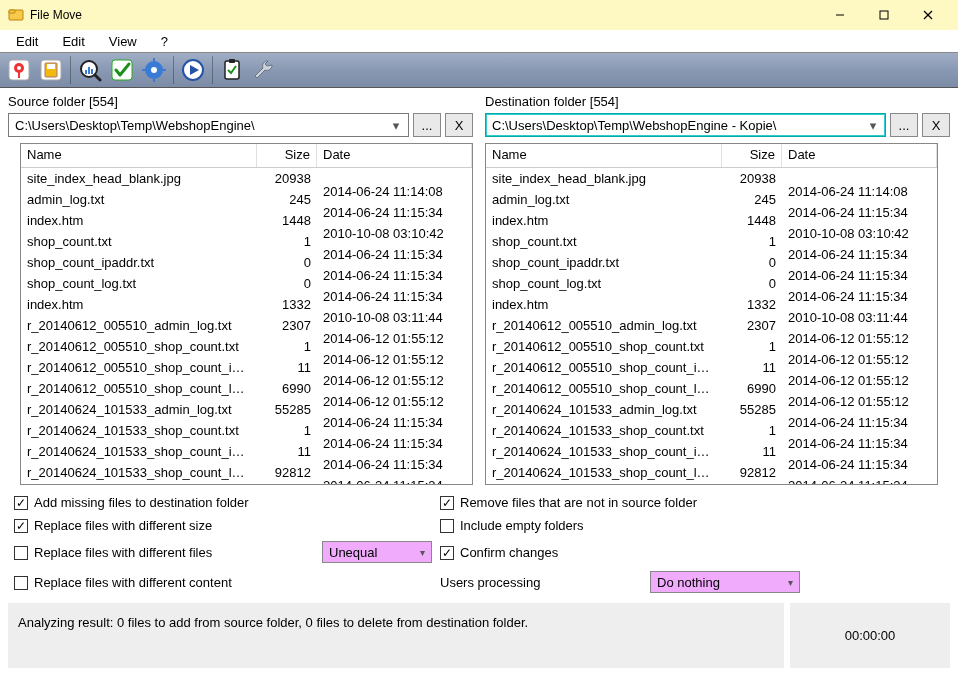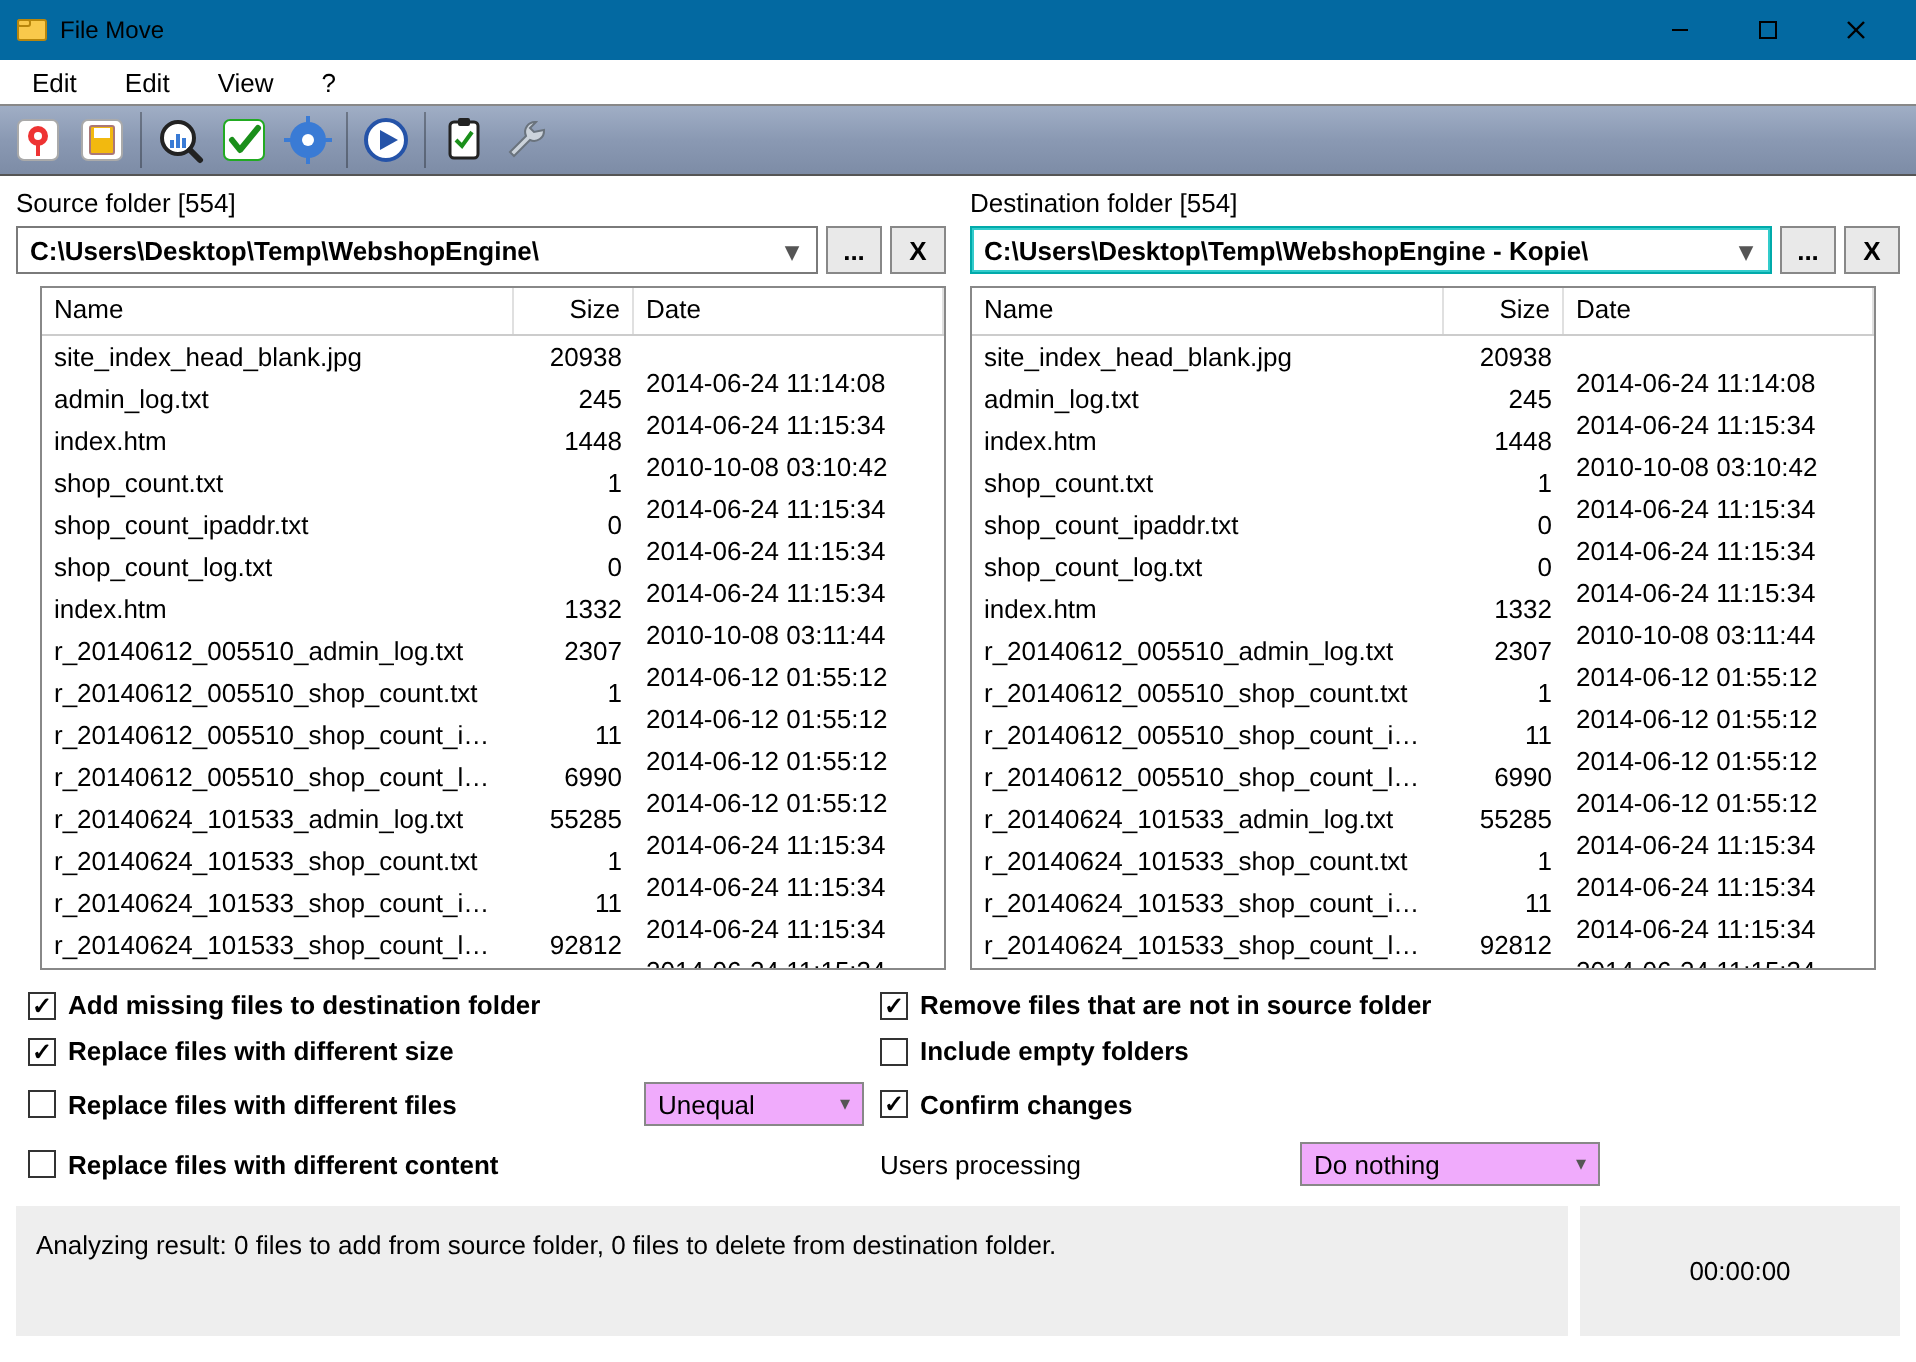--- a/index.html
+++ b/index.html
@@ -1,50 +1,50 @@
 <!DOCTYPE html>
 <html><head>
 <meta charset="utf-8">
 <style>
 * { box-sizing: border-box; margin: 0; padding: 0; }
 body { font-family: "Segoe UI", Tahoma, sans-serif; font-size: 13px; background: #fff; color: #000; width: 958px; height: 681px; overflow: hidden; display: flex; flex-direction: column; }
-.titlebar { height: 30px; background: #0369a1; display: flex; align-items: center; padding: 0 8px; }
+.titlebar { height: 30px; background: #fef9c3; display: flex; align-items: center; padding: 0 8px; }
 .titlebar .app-icon { width: 16px; height: 16px; margin-right: 6px; }
 .titlebar .title { font-size: 12px; flex: 1; }
 .titlebar .win-btn { width: 44px; height: 30px; display: flex; align-items: center; justify-content: center; cursor: pointer; }
 .menubar { height: 22px; display: flex; align-items: center; padding: 0 6px; gap: 4px; }
 .menubar .menu-item { padding: 2px 10px; font-size: 13px; cursor: pointer; }
 .toolbar { height: 36px; background: linear-gradient(to bottom, #a0aec5 0%, #8a99b3 50%, #7d8ca6 100%); display: flex; align-items: center; padding: 0 4px; gap: 2px; border-top: 1px solid #888; border-bottom: 1px solid #555; }
 .toolbar .sep { width: 1px; height: 28px; background: rgba(0,0,0,0.3); margin: 0 2px; }
 .toolbar .tb-btn { width: 30px; height: 30px; display: flex; align-items: center; justify-content: center; border-radius: 3px; cursor: pointer; }
 .toolbar svg { width: 24px; height: 24px; }
 .panel-labels { display: flex; padding: 6px 8px 2px 8px; gap: 12px; font-size: 13px; }
 .panel-labels > div { flex: 1; }
 .path-row { display: flex; padding: 2px 8px 6px 8px; gap: 12px; }
-.path-group { flex: 1; display: flex; gap: 4px; align-items: center; font-weight: bold; }
+.path-group { flex: 1; display: flex; gap: 4px; align-items: center; }
 .path-combo { flex: 1; height: 24px; border: 1px solid #7a7a7a; display: flex; align-items: center; padding: 0 4px 0 6px; font-size: 13px; background: #fff; position: relative; }
 .path-combo.active { border: 1px solid #0aa; box-shadow: 0 0 0 1px #3cc inset; }
 .path-combo .path-text { flex: 1; overflow: hidden; white-space: nowrap; }
 .path-combo .combo-arrow { width: 16px; text-align: center; cursor: pointer; color: #555; }
 .sq-btn { width: 28px; height: 24px; border: 1px solid #888; background: #e9e9e9; display: flex; align-items: center; justify-content: center; font-size: 13px; cursor: pointer; }
 .lists { display: flex; padding: 0 20px; gap: 12px; flex: 0 0 auto; }
 .list-panel { flex: 1; border: 1px solid #888; background: #fff; height: 342px; display: flex; flex-direction: column; overflow: hidden; }
 .list-header { display: flex; height: 24px; border-bottom: 1px solid #ccc; background: #fff; font-size: 13px; }
 .list-header .col { padding: 3px 6px; border-right: 1px solid #e0e0e0; }
 .col-name { flex: 1; }
 .col-size { width: 60px; text-align: right; }
 .col-date { width: 155px; }
 .list-body { flex: 1; overflow: hidden; }
 .row { display: flex; height: 21px; align-items: center; font-size: 13px; }
 .row .cell { padding: 0 6px; overflow: hidden; white-space: nowrap; text-overflow: ellipsis; }
 .row .cell-name { flex: 1; }
 .row .cell-size { width: 60px; text-align: right; }
 .row .cell-date { width: 155px; margin-top: 25px; }
 .options { padding: 10px 14px 4px 14px; display: grid; grid-template-columns: 300px 110px 1fr; row-gap: 8px; column-gap: 8px; font-size: 13px; align-items: center; }
-.chk { display: flex; align-items: center; gap: 6px; cursor: pointer; font-weight: bold; }
+.chk { display: flex; align-items: flex-end; gap: 6px; cursor: pointer; }
 .chk .box { width: 14px; height: 14px; border: 1px solid #333; display: flex; align-items: center; justify-content: center; background: #fff; }
 .chk .box.checked::after { content: "✓"; font-size: 12px; line-height: 1; color: #000; }
 .sel { height: 22px; border: 1px solid #888; background: #f0abfc; display: flex; align-items: center; justify-content: space-between; padding: 0 6px; font-size: 13px; cursor: pointer; min-width: 70px; }
 .sel .arrow { font-size: 10px; color: #555; margin-left: 6px; }
 .after-row { display: flex; align-items: center; gap: 10px; }
 .after-row .lbl { min-width: 200px; }
 .status { display: flex; margin: 6px 8px 8px 8px; gap: 6px; }
 .status .s-main { flex: 1; background: #eeeeee; padding: 12px 10px; font-size: 13px; }
 .status .s-time { width: 160px; background: #eeeeee; padding: 25px 10px; font-size: 13px; text-align: center; }
 </style>

